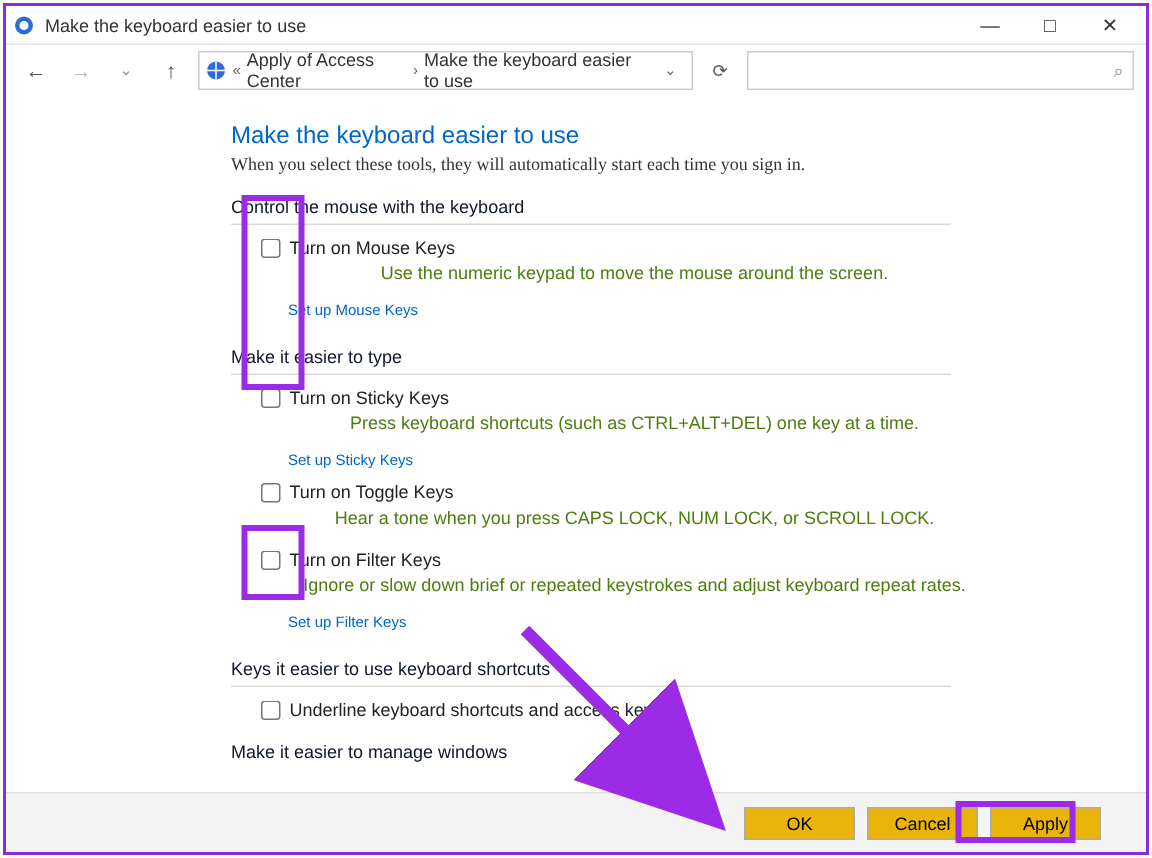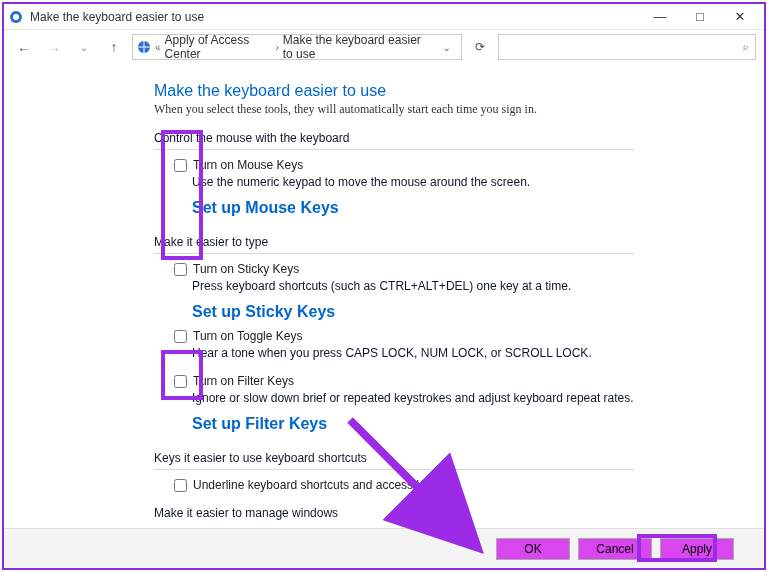--- a/index.html
+++ b/index.html
@@ -123,47 +123,47 @@
     padding: 2px 0 2px 20px;
     font-size:12px;
     color:#222;
   }
   .check-row input[type=checkbox]{
     width:13px;height:13px;
   }
   .desc-row {
     padding: 1px 0 4px 38px;
     font-size:12px;
-    color:#0f172a;
+    color:#4d7c0f;
     width: 500px;
+    text-align: center;
   }
   .link-row {
     padding: 6px 0 6px 38px;
   }
   .link-row a {
     color:#0066cc;
     text-decoration:none;
-    font-size:16px;
-    font-weight:bold;
+    font-size:10px;
   }
   .footer {
     height: 40px;
     border-top:1px solid #ddd;
     background:#f4f4f4;
     display:flex;
     align-items:center;
     justify-content:flex-end;
     padding: 0 30px;
     gap: 8px;
   }
   .footer button {
     min-width: 74px;
     height: 22px;
     border:1px solid #aaa;
-    background:#d946ef;
+    background:#eab308;
     font-size:12px;
     padding:0 10px;
   }
 
   
   .anno-box {
     position:absolute;
     border:4px solid #9b2be6;
     pointer-events:none;
   }

